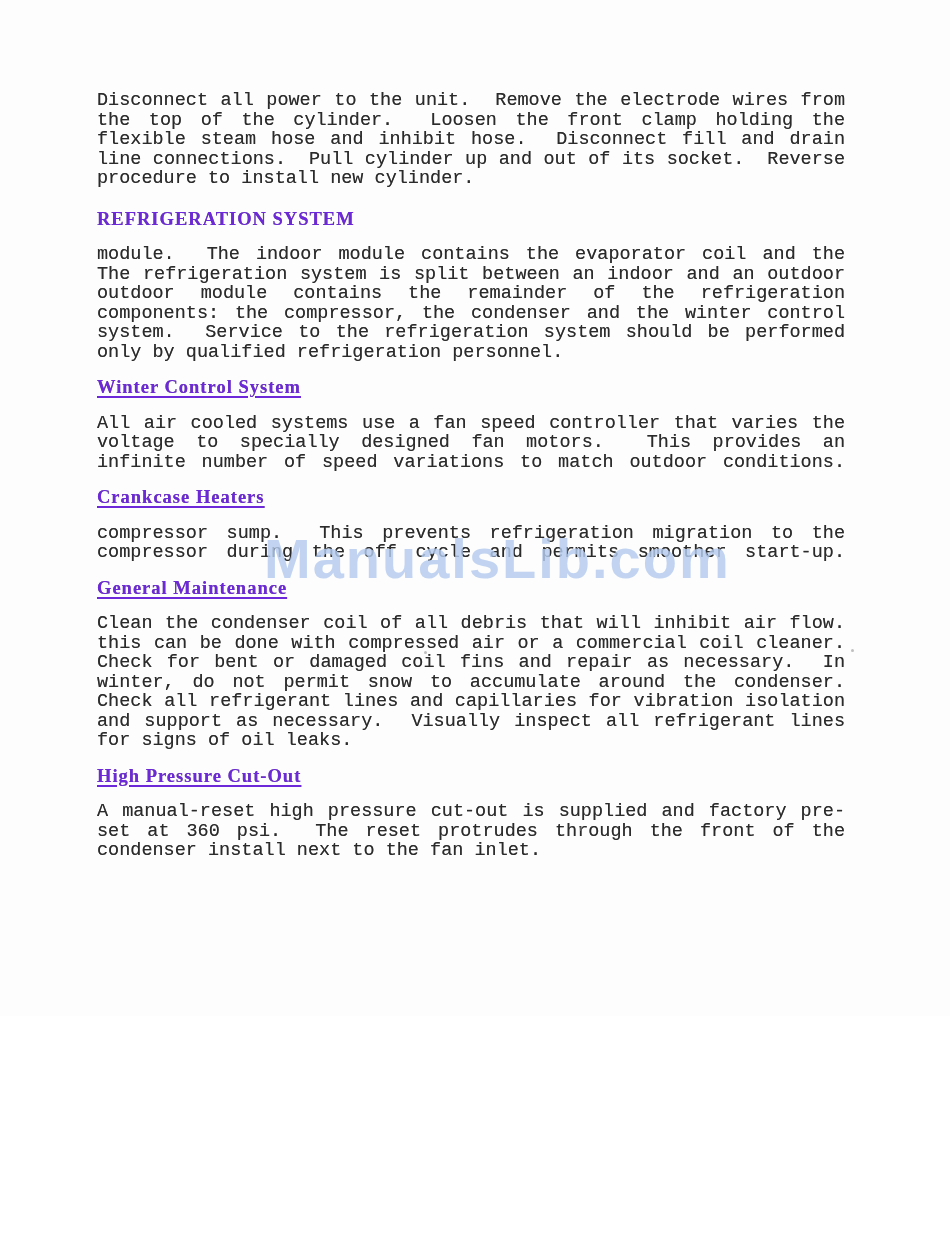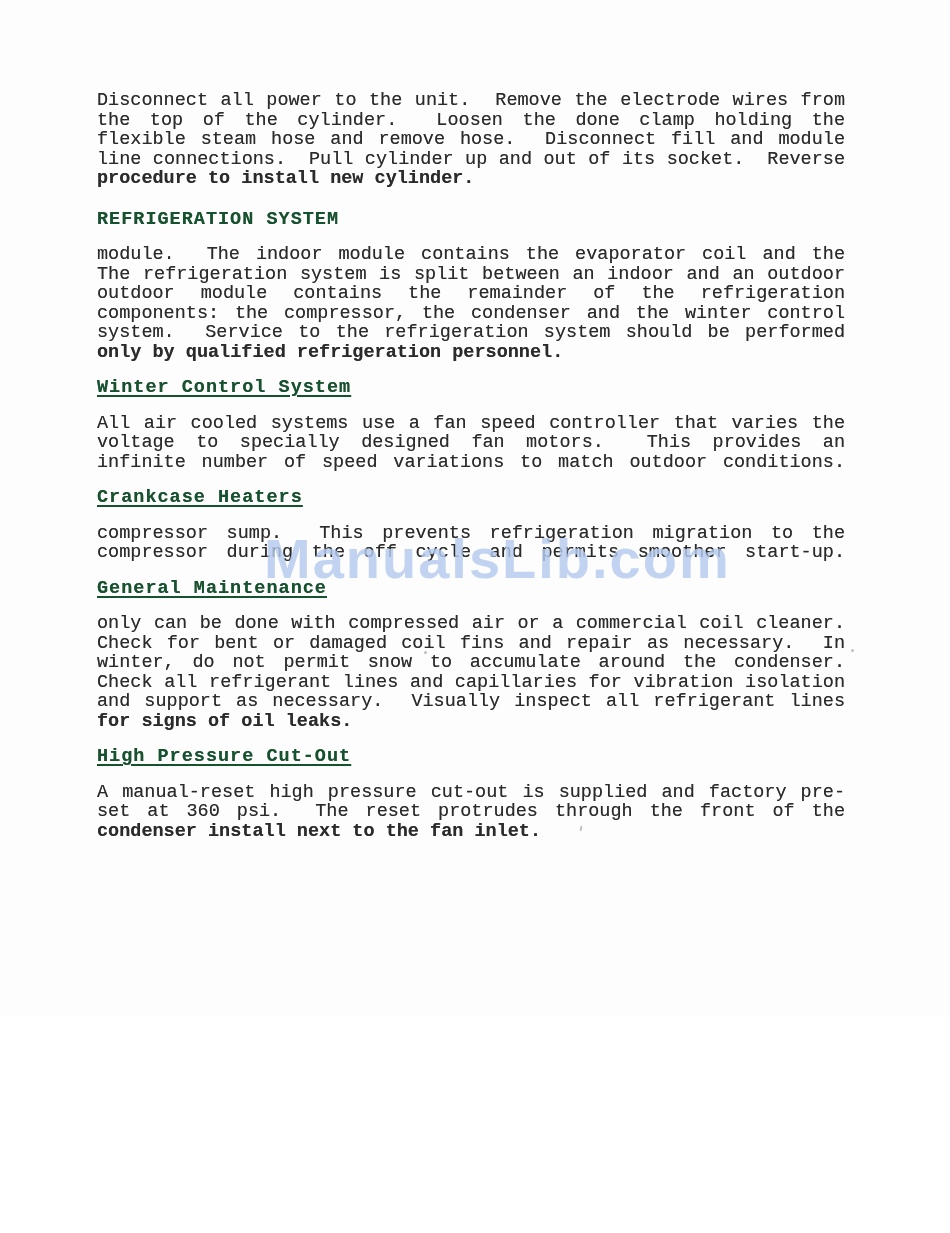--- a/index.html
+++ b/index.html
@@ -20,26 +20,27 @@
     font-size: 18.5px;
     line-height: 19.5px;
     text-shadow: 0 0 0.4px rgba(20,20,20,0.55);
   }
   .para { margin: 0 0 16px 0; }
   .line {
     white-space: pre-wrap;
     text-align: justify;
     text-align-last: justify;
   }
-  .line.last { text-align-last: left; font-weight: bold; }
+  .line.last { text-align-last: left; }
   .heading {
     margin: 1px 0 16px 0;
     font-weight: bold;
     letter-spacing: 1px;
-    color: #14532d;
+    color: #6d28d9;
+    font-family: Liberation Serif, serif;
   }
   .heading.level1 { margin-top: 21px; }
   .heading.underlined {
     text-decoration: underline;
     text-decoration-thickness: 2px;
     text-underline-offset: 3px;
   }
   .watermark {
     position: absolute;
     left: 264px;
@@ -71,22 +72,22 @@
   .artifact.a2 { left: 851px; top: 649px; width: 3px; height: 3px; }
   .artifact.a3 { left: 580px; top: 826px; width: 2px; height: 5px; border-radius: 2px; transform: rotate(12deg); }
 </style>
 </head>
 <body>
 
 <div class="page">
   <div class="content" id="doc-content">
       <div class="para">
         <div class="line">Disconnect all power to the unit.  Remove the electrode wires from</div>
-        <div class="line">the top of the cylinder.  Loosen the done clamp holding the</div>
-        <div class="line">flexible steam hose and remove hose.  Disconnect fill and module</div>
+        <div class="line">the top of the cylinder.  Loosen the front clamp holding the</div>
+        <div class="line">flexible steam hose and inhibit hose.  Disconnect fill and drain</div>
         <div class="line">line connections.  Pull cylinder up and out of its socket.  Reverse</div>
         <div class="line last">procedure to install new cylinder.</div>
       </div>
       <div class="heading level1">REFRIGERATION SYSTEM</div>
       <div class="para">
         <div class="line">module.  The indoor module contains the evaporator coil and the</div>
         <div class="line">The refrigeration system is split between an indoor and an outdoor</div>
         <div class="line">outdoor module contains the remainder of the refrigeration</div>
         <div class="line">components: the compressor, the condenser and the winter control</div>
         <div class="line">system.  Service to the refrigeration system should be performed</div>
@@ -98,21 +99,22 @@
         <div class="line">voltage to specially designed fan motors.  This provides an</div>
         <div class="line">infinite number of speed variations to match outdoor conditions.</div>
       </div>
       <div class="heading level2 underlined">Crankcase Heaters</div>
       <div class="para">
         <div class="line">compressor sump.  This prevents refrigeration migration to the</div>
         <div class="line">compressor during the off cycle and permits smoother start-up.</div>
       </div>
       <div class="heading level2 underlined">General Maintenance</div>
       <div class="para">
-        <div class="line">only can be done with compressed air or a commercial coil cleaner.</div>
+        <div class="line">Clean the condenser coil of all debris that will inhibit air flow.</div>
+        <div class="line">this can be done with compressed air or a commercial coil cleaner.</div>
         <div class="line">Check for bent or damaged coil fins and repair as necessary.  In</div>
         <div class="line">winter, do not permit snow to accumulate around the condenser.</div>
         <div class="line">Check all refrigerant lines and capillaries for vibration isolation</div>
         <div class="line">and support as necessary.  Visually inspect all refrigerant lines</div>
         <div class="line last">for signs of oil leaks.</div>
       </div>
       <div class="heading level2 underlined">High Pressure Cut-Out</div>
       <div class="para">
         <div class="line">A manual-reset high pressure cut-out is supplied and factory pre-</div>
         <div class="line">set at 360 psi.  The reset protrudes through the front of the</div>

